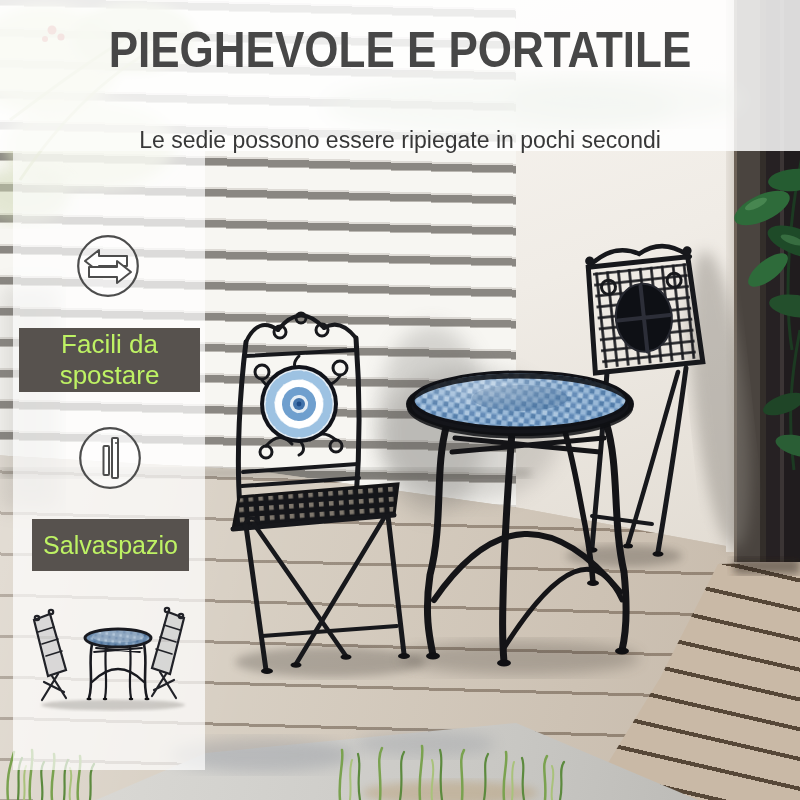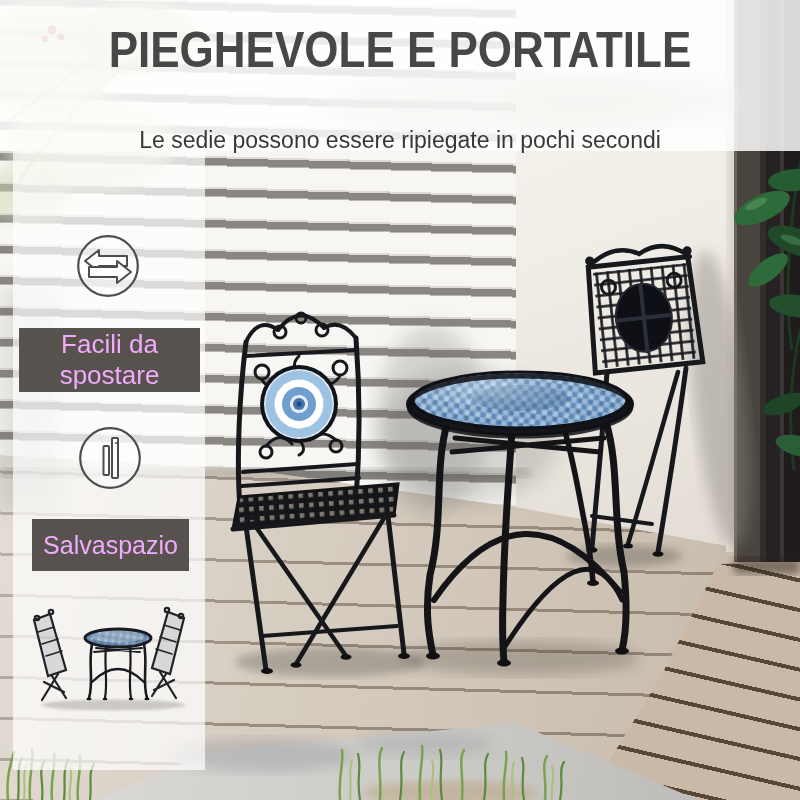--- a/index.html
+++ b/index.html
@@ -61,21 +61,21 @@
   .headline{
     left:0;top:21px;width:800px;text-align:center;
     font-size:50px;font-weight:800;color:#474747;letter-spacing:0;
     transform:scaleX(.88);transform-origin:center;white-space:nowrap;
   }
   .subline{
     left:0;top:105px;width:800px;text-align:center;
     font-size:23px;font-weight:500;color:#383838;margin-top:22px;
   }
   .feature-label{
-    background:#57524e;color:#f0abfc;display:flex;align-items:center;justify-content:center;
+    background:#57524e;color:#bef264;display:flex;align-items:center;justify-content:center;
     text-align:center;font-weight:500;
   }
   #label-move{left:19px;top:328px;width:181px;height:64px;font-size:26px;line-height:31px;padding:0 8px;}
   #label-space{left:32px;top:519px;width:157px;height:52px;font-size:25px;}
 
   svg{display:block;}
 </style>
 </head>
 <body>
 

